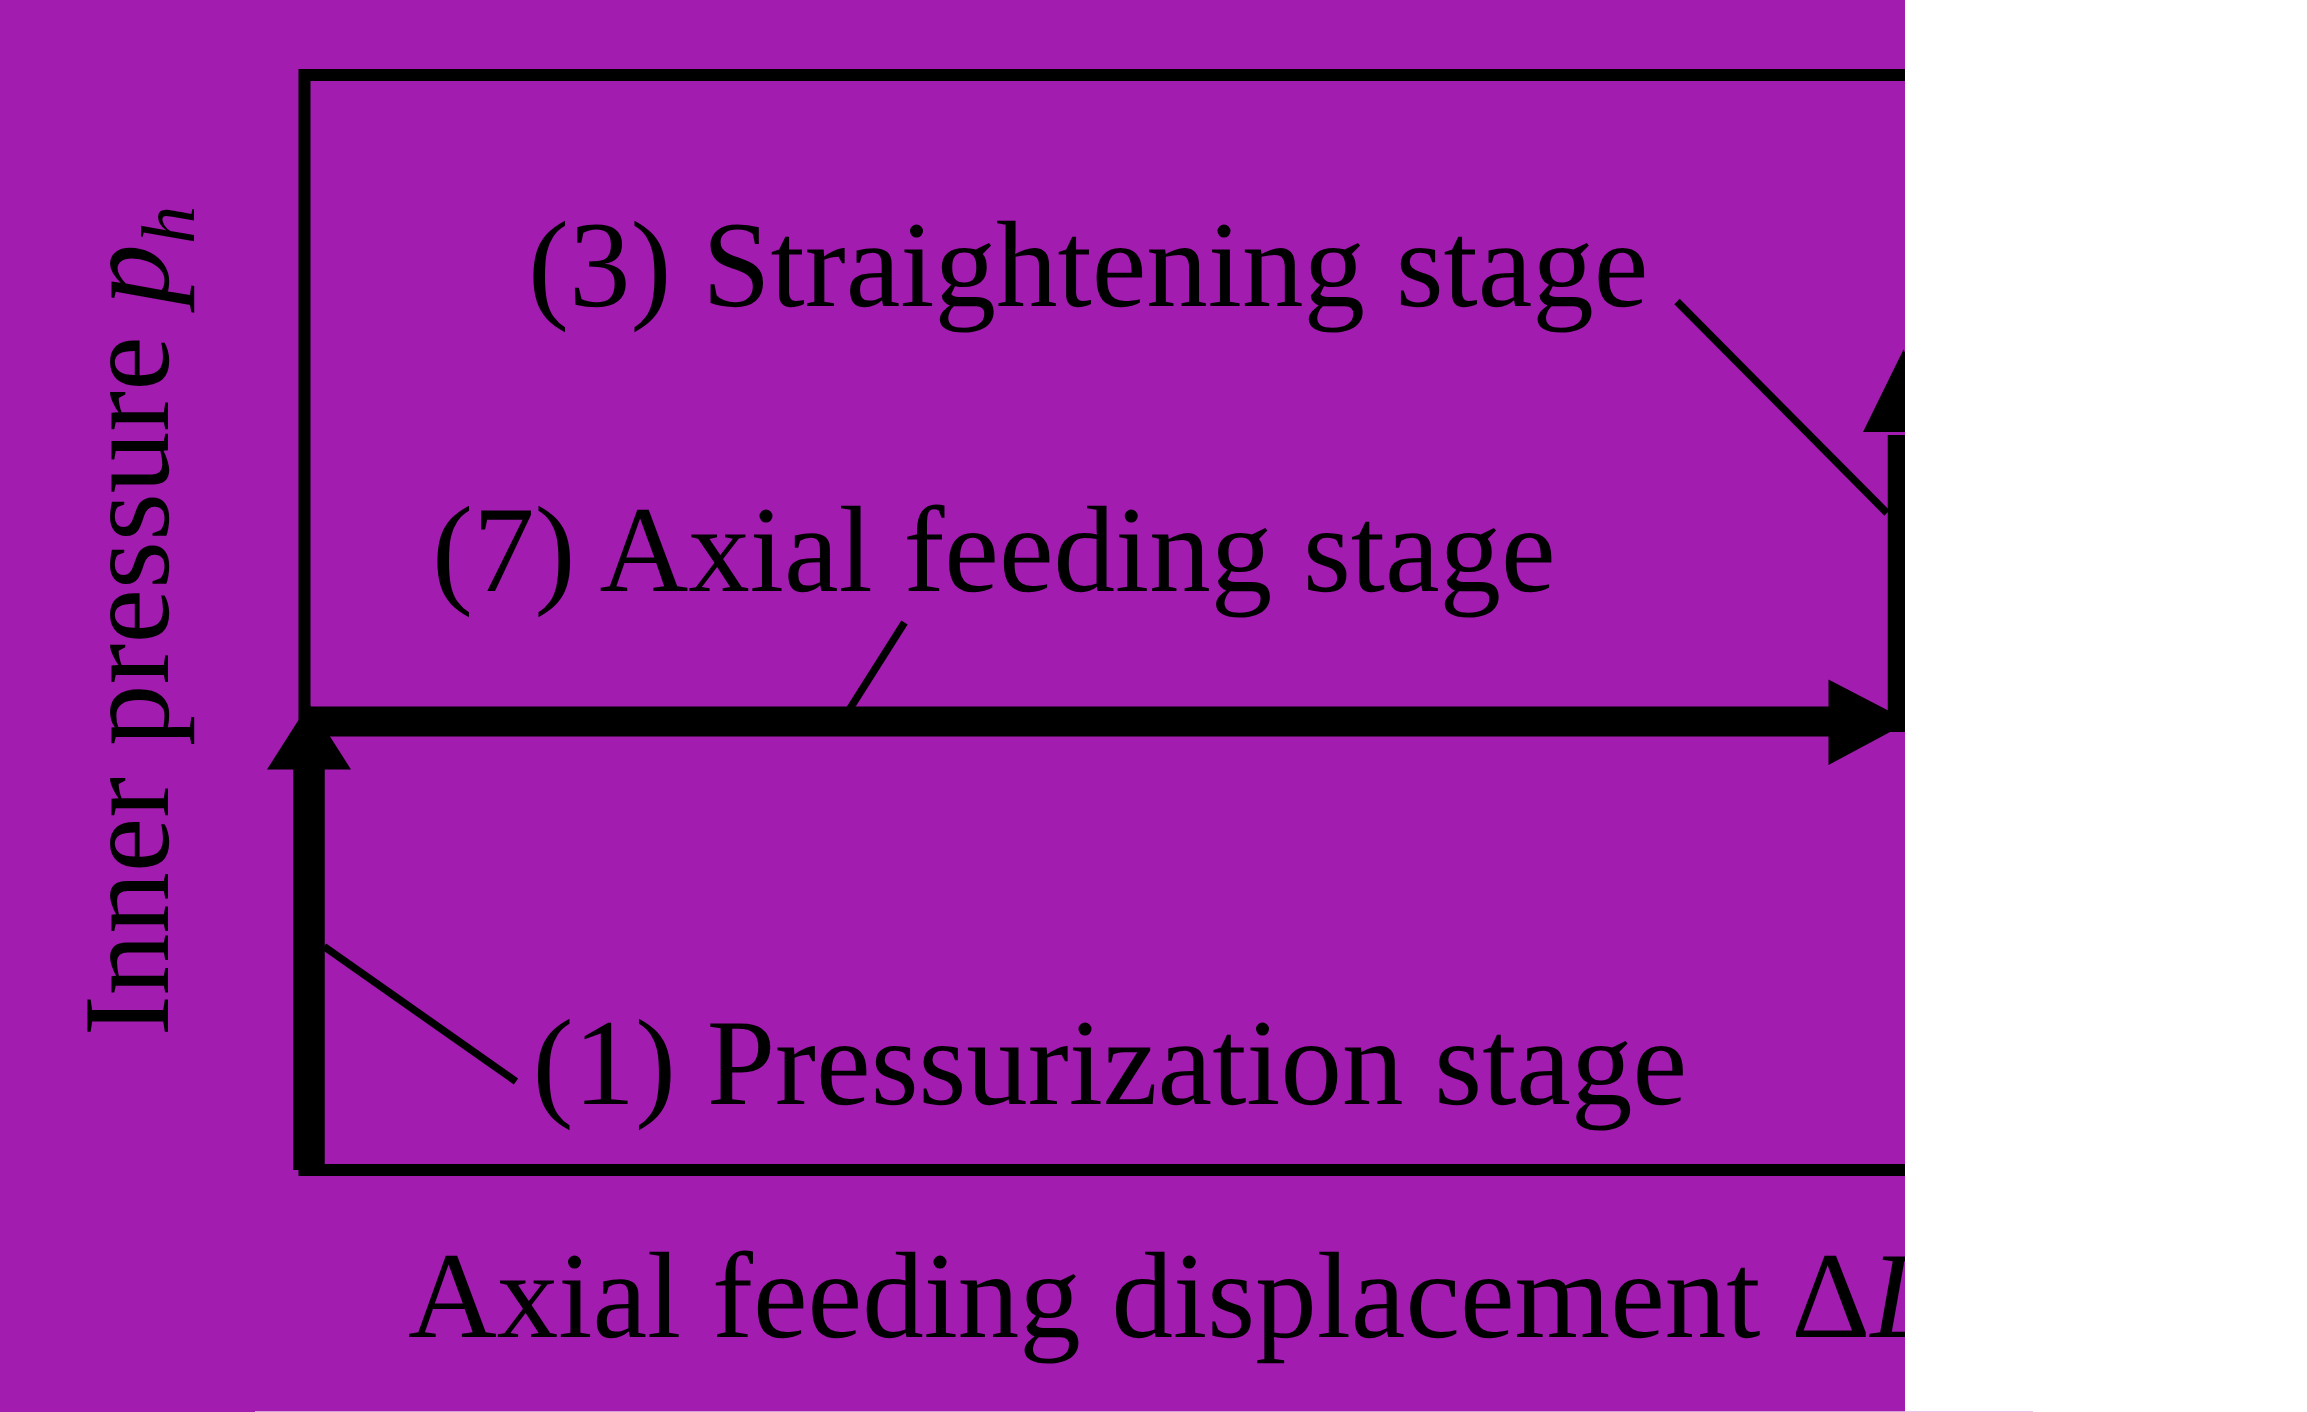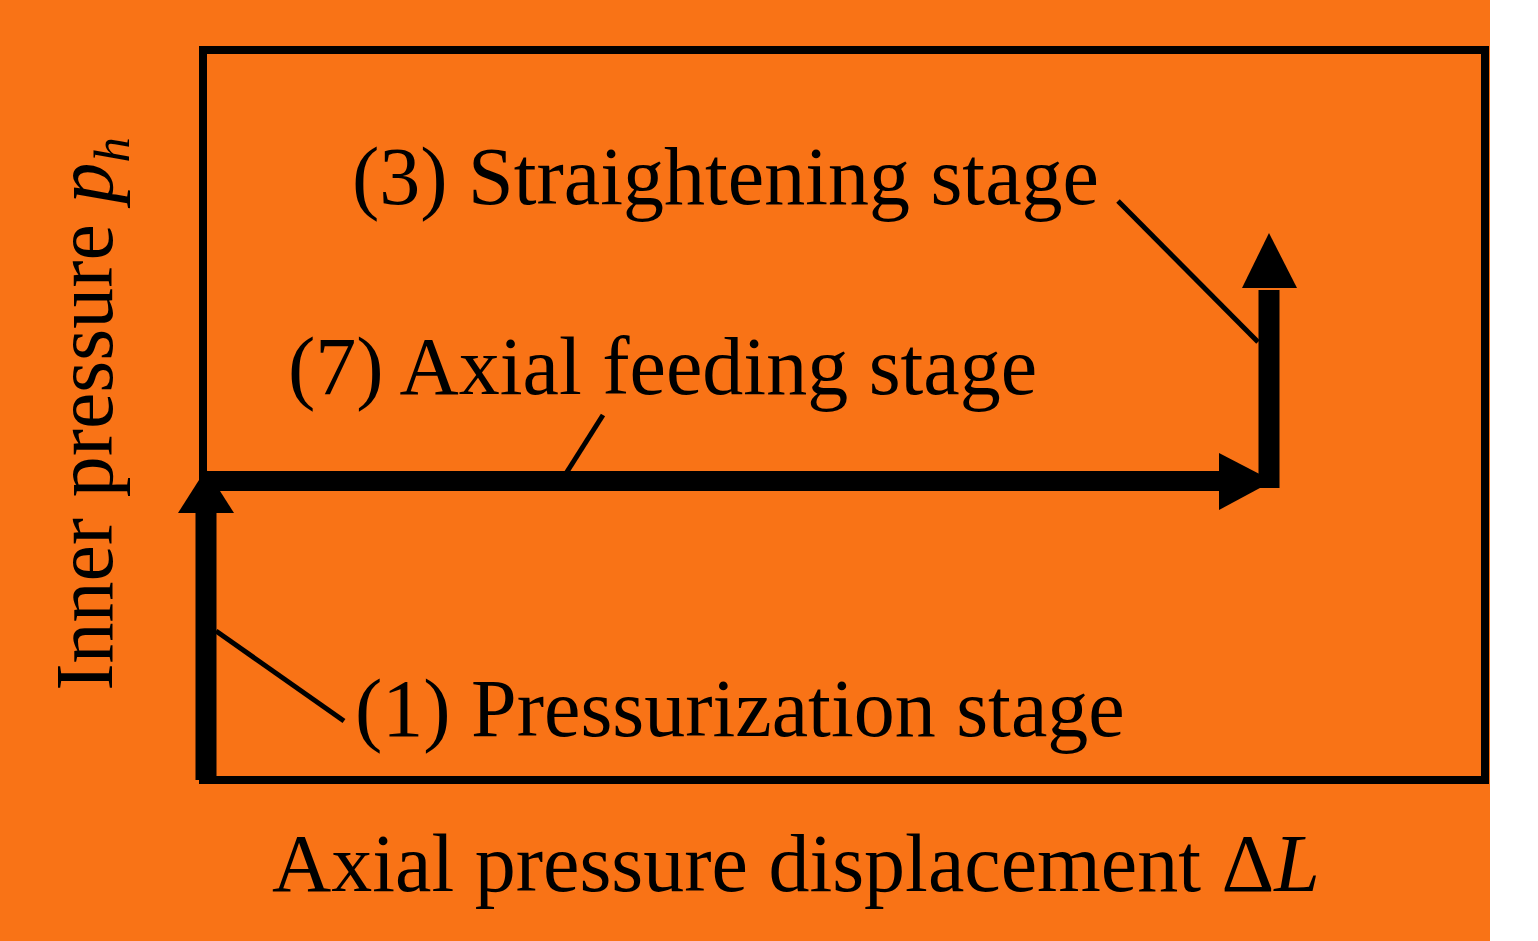--- a/index.html
+++ b/index.html
@@ -2,23 +2,23 @@
 <html><head>
 <meta charset="utf-8">
 <style>
   html, body {
     margin: 0;
     padding: 0;
     background: #ffffff;
   }
   .fig {
     position: relative;
-    width: 1490px;
+    width: 1270px;
     height: 941px;
-    background: #f97316;
+    background: #a21caf;
     overflow: hidden;
     font-family: "Liberation Serif", serif;
     color: #000000;
   }
   .plot-box {
     position: absolute;
     left: 199px;
     top: 46px;
     width: 1290px;
     height: 738px;
@@ -97,19 +97,19 @@
     <line x1="603" y1="415" x2="565" y2="475" stroke-width="5"></line>
     <line x1="1118" y1="201" x2="1258" y2="342" stroke-width="5"></line>
   </svg>
 
   <div class="label stage3-label">(3) Straightening stage</div>
 
   <div class="label stage2-label">(7) Axial feeding stage</div>
 
   <div class="label stage1-label">(1) Pressurization stage</div>
 
-  <div class="label x-label"><span>Axial pressure displacement</span> <span>Δ</span><span class="it">L</span></div>
+  <div class="label x-label"><span>Axial feeding displacement</span> <span>Δ</span><span class="it">L</span></div>
 
   <div class="y-label-wrap">
     <span class="y-label"><span>Inner pressure</span> <span class="it">p</span><sub>h</sub></span>
   </div>
 
 </div>
 
 </body></html>

